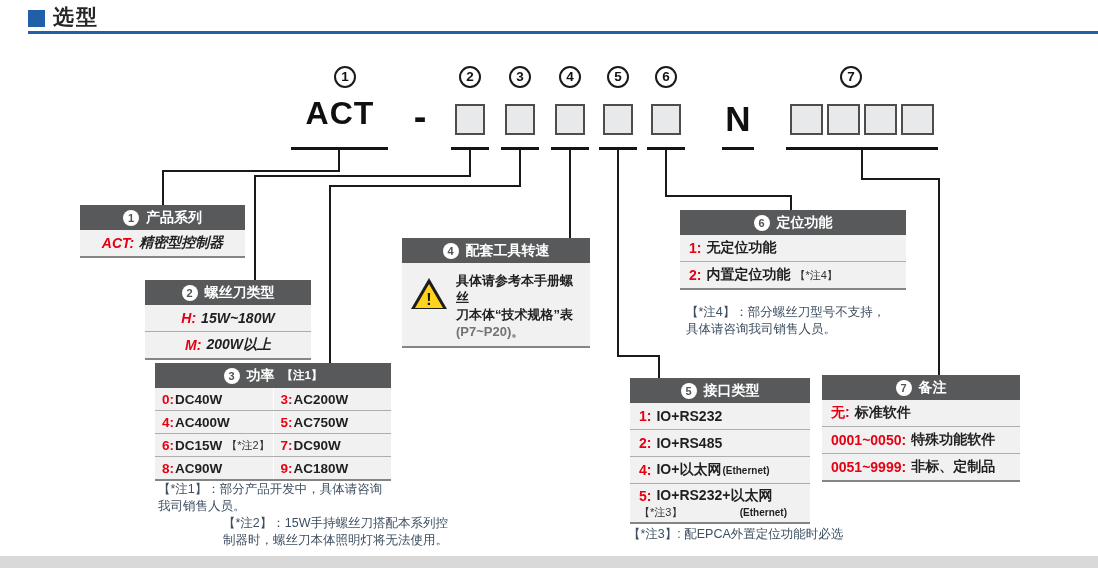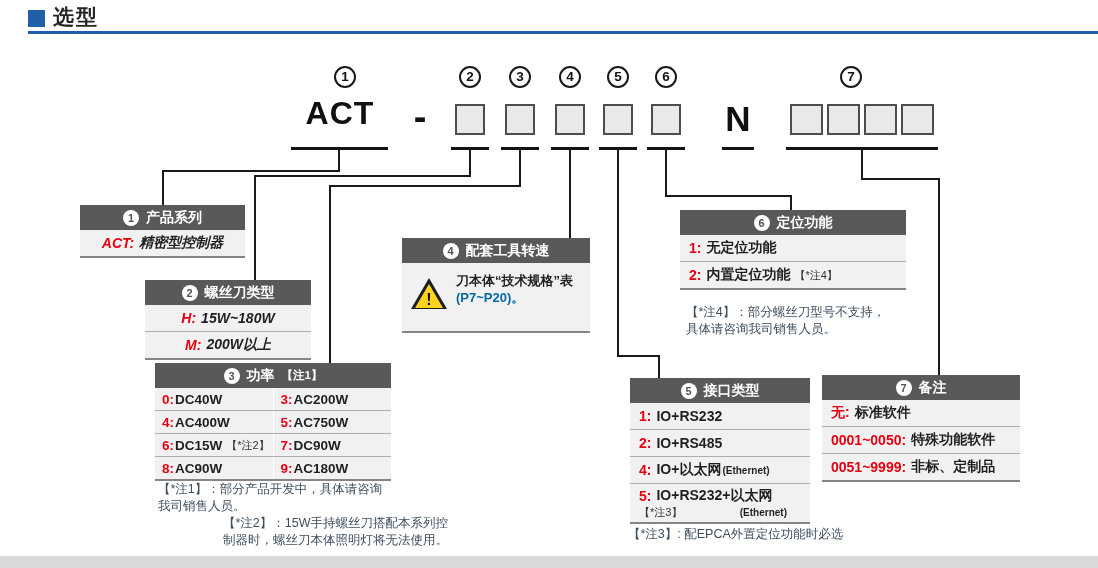--- a/index.html
+++ b/index.html
@@ -41,21 +41,21 @@
   .t3cell{flex:1;display:flex;align-items:center;height:100%;padding-left:7px;box-sizing:border-box;}
   .t3cell.rc{border-left:1px solid #ffffff;}
   .twolines{height:38px;flex-direction:column;align-items:stretch;justify-content:center;}
   .rline{display:flex;align-items:center;}
   .rline2{display:flex;align-items:center;justify-content:space-between;padding-right:14px;}
 
   
   .p4body{background:#f1f1f1;border-bottom:2px solid #858585;min-height:70px;box-sizing:border-box;
           padding:9px 6px 6px 9px;display:flex;gap:9px;align-items:flex-start;}
   .p4text{font-size:13px;font-weight:bold;color:#222;line-height:17px;}
-  .red{color:#0369a1;}
+  .red{color:#737373;}
 
   
   .warn{position:relative;width:36px;height:32px;flex:0 0 36px;margin-top:6px;}
   .tri-o{position:absolute;left:0;top:0;width:0;height:0;
          border-left:18px solid transparent;border-right:18px solid transparent;border-bottom:31px solid #1d1d1d;}
   .tri-i{position:absolute;left:4px;top:6px;width:0;height:0;
          border-left:14px solid transparent;border-right:14px solid transparent;border-bottom:24px solid #ffd21e;}
   .bang{position:absolute;left:0;right:0;bottom:1px;text-align:center;font-weight:800;font-size:16px;color:#111;}
 
   
@@ -211,20 +211,21 @@
       <span class="hnum">4</span>
       <span>配套工具转速</span>
     </div>
     <div class="p4body">
       <div class="warn">
         <div class="tri-o"></div>
         <div class="tri-i"></div>
         <span class="bang">!</span>
       </div>
       <div class="p4text">
+        <div>具体请参考本手册螺丝</div>
         <div>刀本体“技术规格”表</div>
         <div class="red">(P7~P20)。</div>
       </div>
     </div>
   </div>
 
   <div class="tbl" style="left:630px;top:378px;width:180px;">
     <div class="thd">
       <span class="hnum">5</span>
       <span>接口类型</span>

